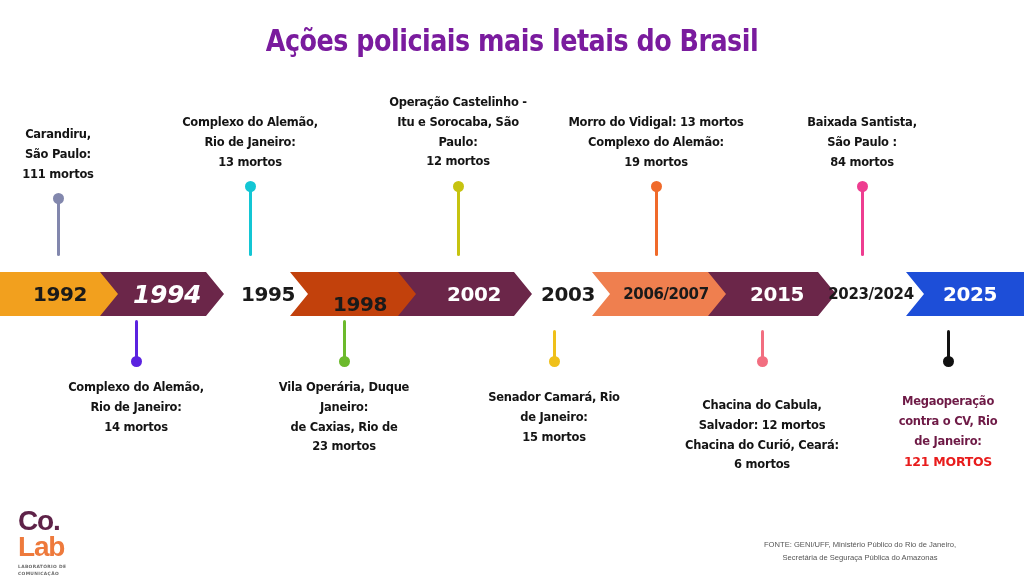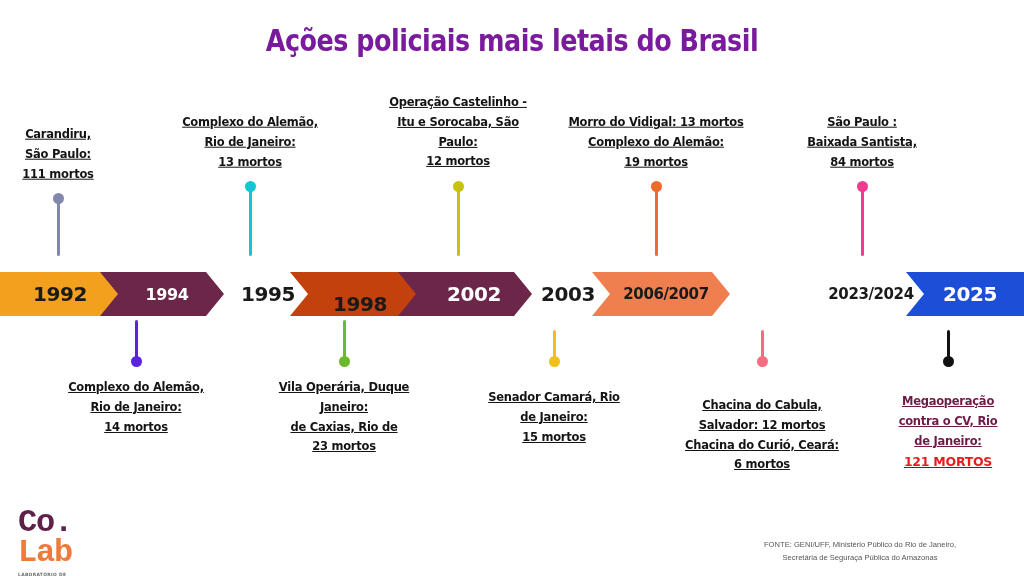--- a/index.html
+++ b/index.html
@@ -39,21 +39,20 @@
   
   .evt {
     position: absolute;
     text-align: center;
     font-family: "DejaVu Sans", sans-serif;
     font-size: 11.5px;
     font-weight: 700;
     line-height: 1.72;
     color: #141414;
     letter-spacing: -0.25px;
-    text-decoration: underline;
   }
   .evt .ln { display: block; white-space: nowrap; }
 
   .evt.highlight { color: #6E1A46; }
   .evt.highlight .toll { color: #E81C1C; font-size: 12.5px; }
 
   
   .stem {
     position: absolute;
     width: 3px;
@@ -106,23 +105,23 @@
 
   
   #logo {
     position: absolute;
     left: 18px;
     top: 508px;
     width: 110px;
     height: 62px;
   }
   .logo-mark {
-    font-family: Liberation Mono, monospace;
-    font-weight: 700;
-    font-size: 32px;
+    font-family: Liberation Sans, sans-serif;
+    font-weight: 700;
+    font-size: 28px;
     line-height: 0.93;
     letter-spacing: -1.2px;
   }
   .logo-co { color: #5E2248; }
   .logo-lab { color: #EE7A3C; }
   .logo-sub {
     margin-top: 4px;
     font-family: "DejaVu Sans", sans-serif;
     font-size: 4.4px;
     font-weight: 700;
@@ -179,47 +178,50 @@
       <div class="stem" style="left: 654.5px; top: 186px; height: 70px; background: rgb(240, 106, 42);"></div>
       <div class="dot" style="left: 650.5px; top: 181px; background: rgb(240, 106, 42);"></div>
       <div class="evt" style="left: 538px; width: 236px; top: 172px; transform: translateY(-100%);">
         <span class="ln">Morro do Vidigal: 13 mortos</span>
         <span class="ln">Complexo do Alemão:</span>
         <span class="ln">19 mortos</span>
       </div>
       <div class="stem" style="left: 860.5px; top: 186px; height: 70px; background: rgb(238, 61, 144);"></div>
       <div class="dot" style="left: 856.5px; top: 181px; background: rgb(238, 61, 144);"></div>
       <div class="evt" style="left: 772px; width: 180px; top: 172px; transform: translateY(-100%);">
+        <span class="ln">Baixada Santista,</span>
         <span class="ln">São Paulo :</span>
-        <span class="ln">Baixada Santista,</span>
         <span class="ln">84 mortos</span>
       </div>
     </div>
 
   <div id="timeline">
       <div class="chev filled flatleft" style="background: rgb(242, 160, 30); left: 0px; width: 120px;">
         <span class="yr" style="color: rgb(26, 26, 26); font-size: 20px;">1992</span>
       </div>
       <div class="chev filled" style="background: rgb(107, 38, 73); left: 100px; width: 124px;">
-        <span class="yr" style="color: rgb(255, 255, 255); font-size: 16px; margin-left: 10px;">1994</span>
+        <span class="yr" style="color: rgb(255, 255, 255); font-size: 25px; margin-left: 10px; font-style: italic;">1994</span>
       </div>
       <div class="chev plain" style="left: 218px; width: 100px;">
         <span class="yr" style="color: rgb(26, 26, 26); font-size: 20px;">1995</span>
       </div>
       <div class="chev filled" style="background: #c2410c; left: 290px; width: 130px; align-items: flex-end;">
         <span class="yr" style="color: rgb(26, 26, 26); font-size: 20px; margin-left: 10px;">1998</span>
       </div>
       <div class="chev filled" style="background: rgb(107, 38, 73); left: 398px; width: 134px;">
         <span class="yr" style="color: rgb(255, 255, 255); font-size: 20px; margin-left: 18px;">2002</span>
       </div>
       <div class="chev plain" style="left: 516px; width: 104px;">
         <span class="yr" style="color: rgb(26, 26, 26); font-size: 20px;">2003</span>
       </div>
       <div class="chev filled" style="background: rgb(239, 127, 79); left: 592px; width: 138px;">
         <span class="yr" style="color: rgb(26, 26, 26); font-size: 15px; margin-left: 10px;">2006/2007</span>
+      </div>
+      <div class="chev filled" style="background: rgb(107, 38, 73); left: 708px; width: 128px;">
+        <span class="yr" style="color: rgb(255, 255, 255); font-size: 20px; margin-left: 10px;">2015</span>
       </div>
       <div class="chev plain" style="left: 804px; width: 134px;">
         <span class="yr" style="color: rgb(26, 26, 26); font-size: 15px;">2023/2024</span>
       </div>
       <div class="chev filled flatright" style="background: #1d4ed8; left: 906px; width: 118px;">
         <span class="yr" style="color: rgb(255, 255, 255); font-size: 20px; margin-left: 10px;">2025</span>
       </div>
     </div>
 
   <div id="events-below">

